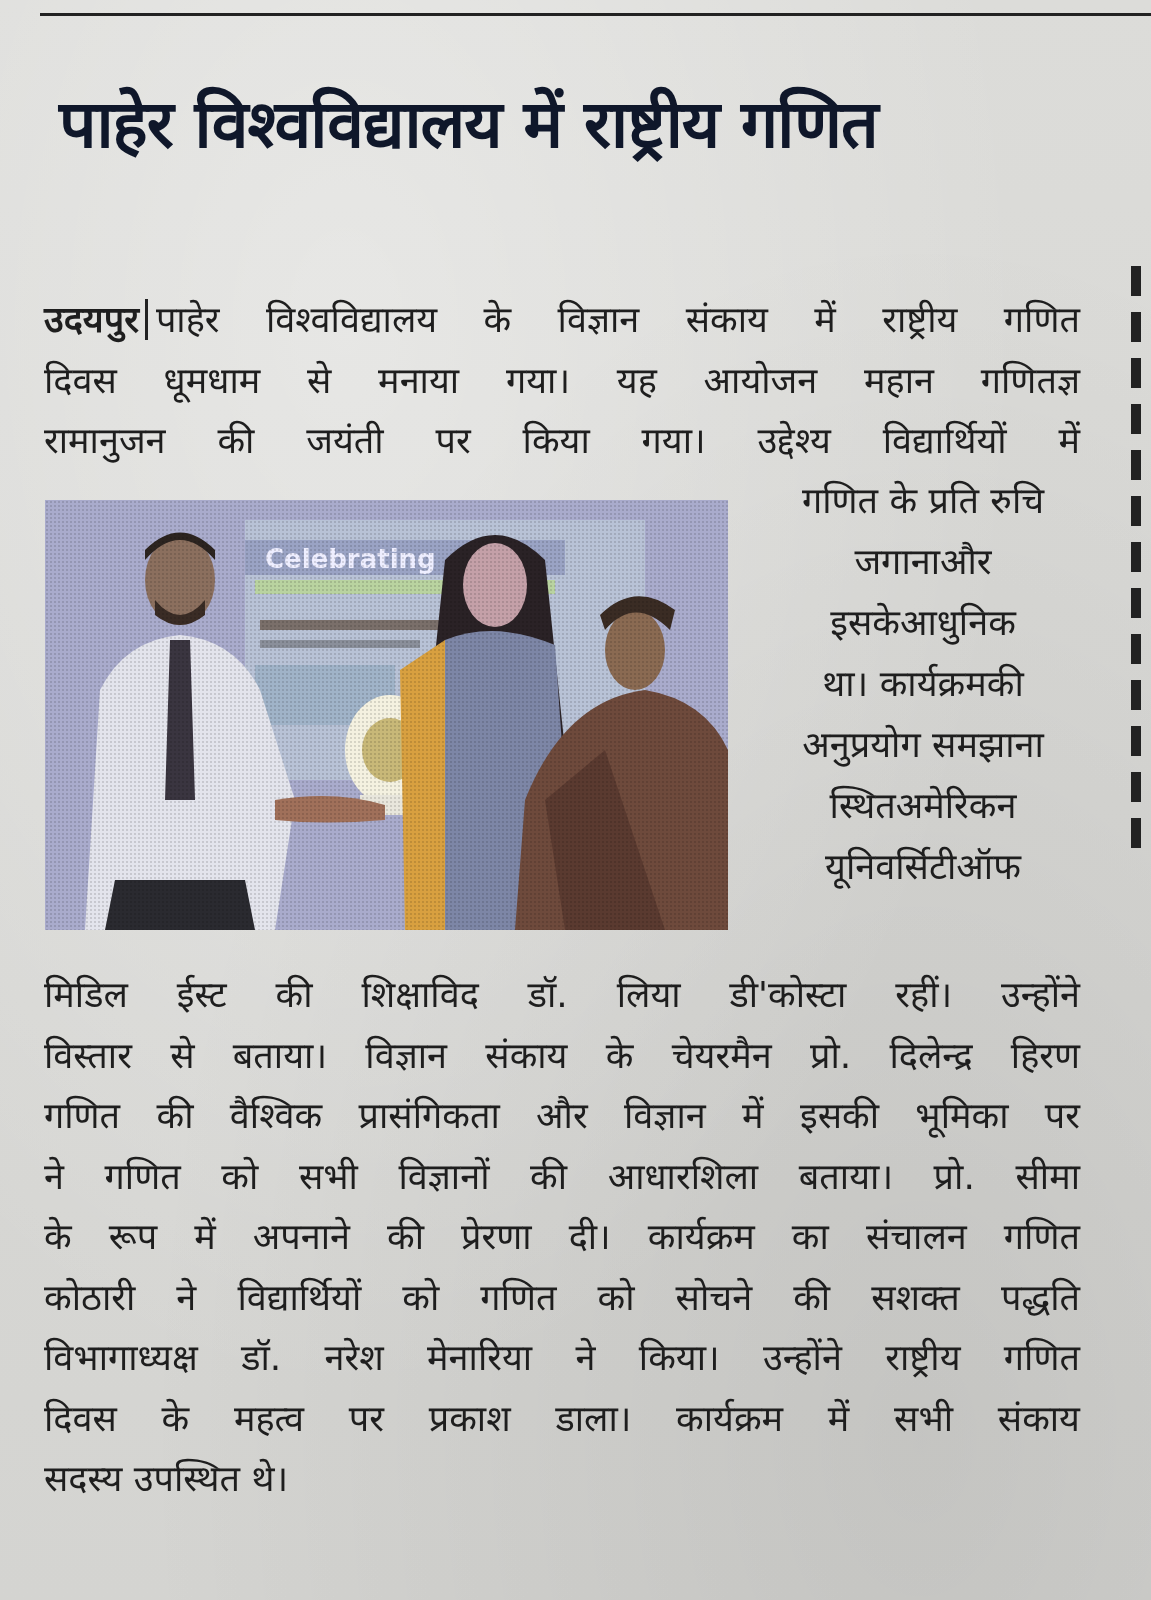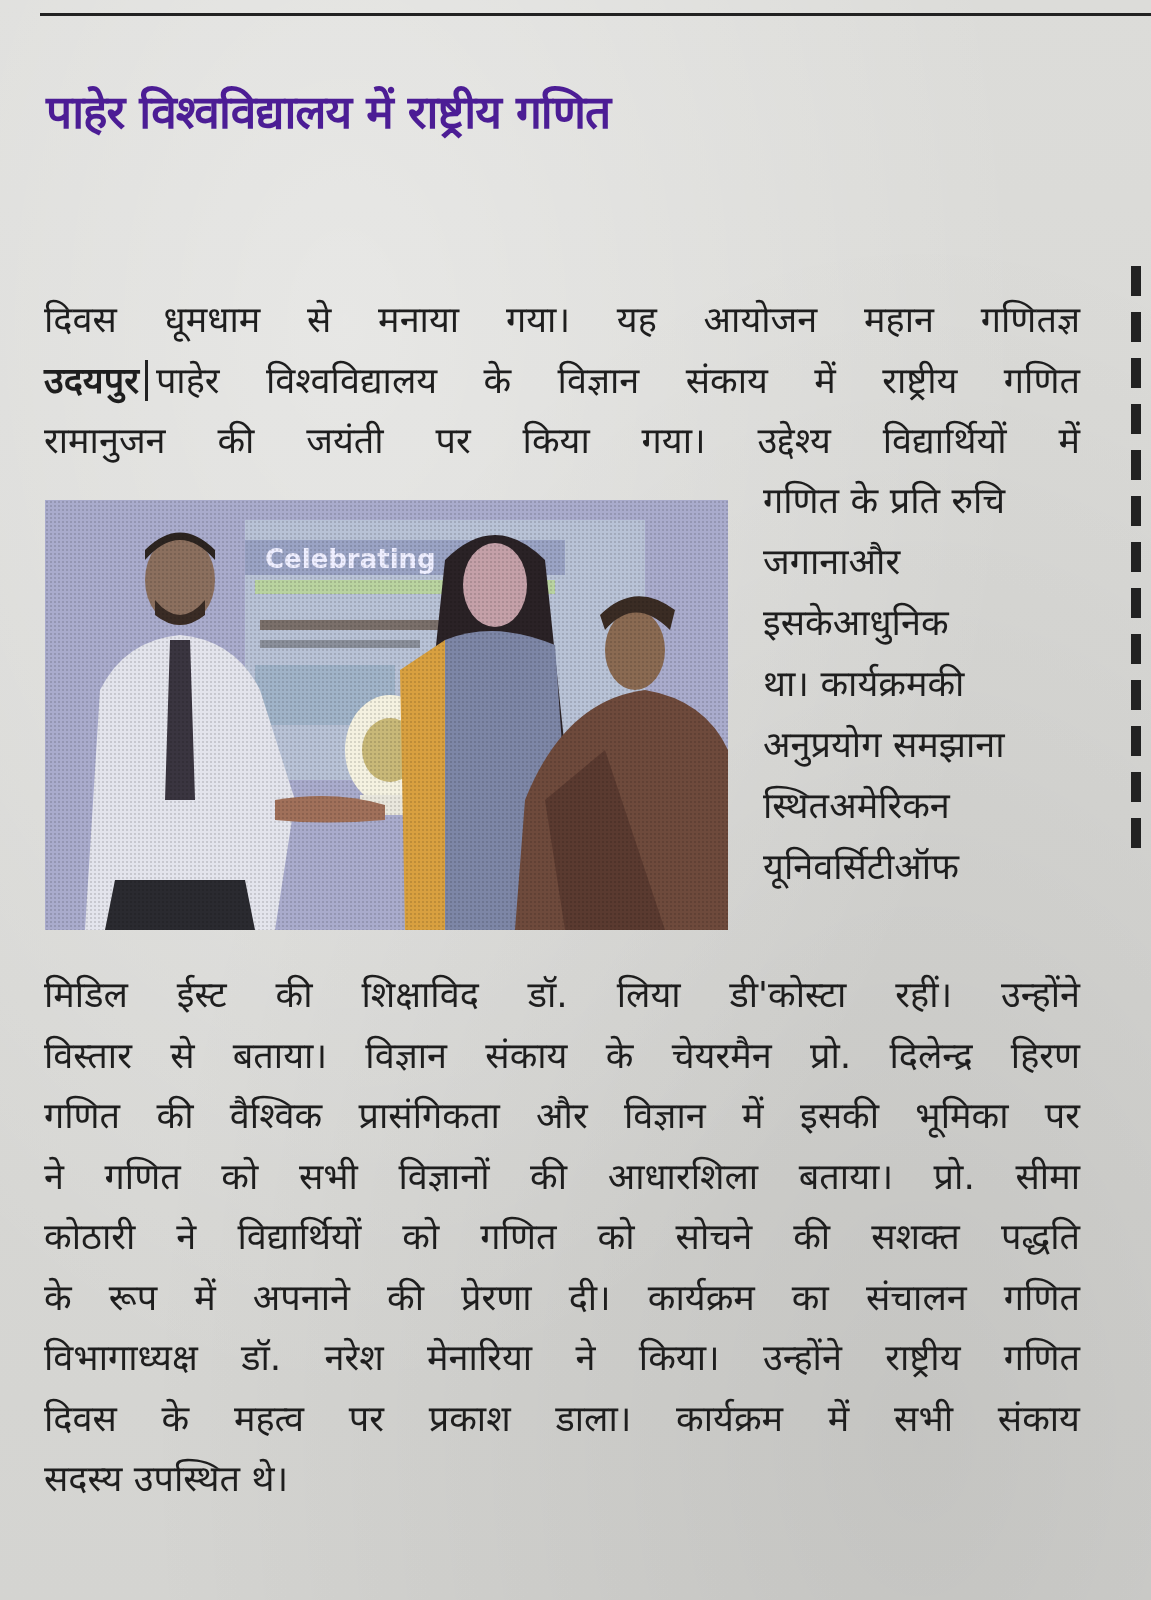--- a/index.html
+++ b/index.html
@@ -29,26 +29,26 @@
       right: 0;
       top: 13px;
       height: 3px;
       background: #222;
     }
     .headline {
       position: absolute;
       left: 42px;
       top: 52px;
       width: 1040px;
-      margin: 4px;
+      margin: 17px;
       font-family: "DejaVu Sans", sans-serif;
       font-weight: bold;
-      font-size: 46px;
+      font-size: 66px;
       line-height: 112px;
-      color: #4c1d95;
+      color: #0f172a;
       letter-spacing: -1px;
     }
     .headline .hl-line {
       display: block;
       white-space: nowrap;
     }
     .body-text {
       position: absolute;
       left: 44px;
       width: 1036px;
@@ -87,21 +87,21 @@
       position: absolute;
       left: 763px;
       top: 470px;
       width: 320px;
       font-size: 36px;
       line-height: 61px;
       color: #1e1e1e;
     }
     .wrap-col .ln {
       display: flex;
-      justify-content: flex-start;
+      justify-content: center;
       white-space: nowrap;
     }
     .rest { top: 965px; }
     .edge-col2 {
       position: absolute;
       left: 1125px;
       top: 250px;
       width: 26px;
     }
     .edge-col2 span {
@@ -116,22 +116,22 @@
 <body>
 
 <div class="paper"></div>
 <div class="top-rule"></div>
 
 <h1 class="headline">
   <span class="hl-line">पाहेर विश्वविद्यालय में राष्ट्रीय गणित</span>
 </h1>
 
 <div class="body-text intro">
+  <span class="ln"><span class="dateline">उदयपुर</span><span>पाहेर विश्वविद्यालय के विज्ञान संकाय में राष्ट्रीय गणित</span></span>
   <span class="ln">दिवस धूमधाम से मनाया गया। यह आयोजन महान गणितज्ञ</span>
-  <span class="ln"><span class="dateline">उदयपुर</span><span>पाहेर विश्वविद्यालय के विज्ञान संकाय में राष्ट्रीय गणित</span></span>
   <span class="ln">रामानुजन की जयंती पर किया गया। उद्देश्य विद्यार्थियों में</span>
 </div>
 
 <div class="photo">
   <svg width="683" height="430" viewBox="0 0 683 430" xmlns="http://www.w3.org/2000/svg">
     <defs>
       <pattern id="halftone" width="4" height="4" patternUnits="userSpaceOnUse">
         <circle cx="2" cy="2" r="0.9" fill="rgba(0,0,0,0.18)"></circle>
       </pattern>
     </defs>
@@ -199,22 +199,22 @@
       <span>यूनिवर्सिटी</span>
       <span>ऑफ</span>
     </span>
 </div>
 
 <div class="body-text rest">
   <span class="ln">मिडिल ईस्ट की शिक्षाविद डॉ. लिया डी'कोस्टा रहीं। उन्होंने</span>
   <span class="ln">विस्तार से बताया। विज्ञान संकाय के चेयरमैन प्रो. दिलेन्द्र हिरण</span>
   <span class="ln">गणित की वैश्विक प्रासंगिकता और विज्ञान में इसकी भूमिका पर</span>
   <span class="ln">ने गणित को सभी विज्ञानों की आधारशिला बताया। प्रो. सीमा</span>
+  <span class="ln">के रूप में अपनाने की प्रेरणा दी। कार्यक्रम का संचालन गणित</span>
   <span class="ln">कोठारी ने विद्यार्थियों को गणित को सोचने की सशक्त पद्धति</span>
-  <span class="ln">के रूप में अपनाने की प्रेरणा दी। कार्यक्रम का संचालन गणित</span>
   <span class="ln">विभागाध्यक्ष डॉ. नरेश मेनारिया ने किया। उन्होंने राष्ट्रीय गणित</span>
   <span class="ln">दिवस के महत्व पर प्रकाश डाला। कार्यक्रम में सभी संकाय</span>
   <span class="ln last">सदस्य उपस्थित थे।</span>
 </div>
 
 <div class="edge-col2">
   <span></span>
   <span></span>
   <span></span>
   <span></span>

